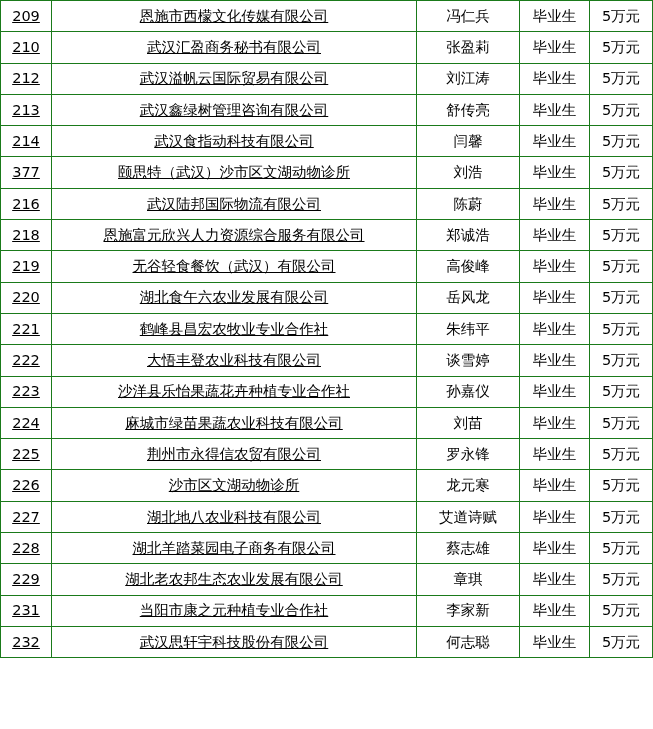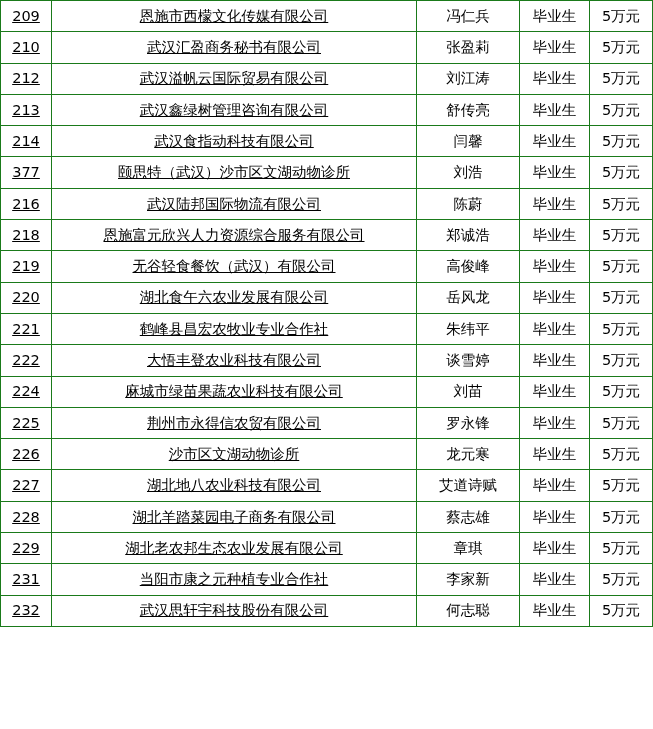--- a/index.html
+++ b/index.html
@@ -131,20 +131,27 @@
         <td class="cell-amount">5万元</td>
       </tr>
       <tr>
         <td class="cell-index">222</td>
         <td class="cell-name">大悟丰登农业科技有限公司</td>
         <td class="cell-person">谈雪婷</td>
         <td class="cell-status">毕业生</td>
         <td class="cell-amount">5万元</td>
       </tr>
       <tr>
+        <td class="cell-index">223</td>
+        <td class="cell-name">沙洋县乐怡果蔬花卉种植专业合作社</td>
+        <td class="cell-person">孙嘉仪</td>
+        <td class="cell-status">毕业生</td>
+        <td class="cell-amount">5万元</td>
+      </tr>
+      <tr>
         <td class="cell-index">224</td>
         <td class="cell-name">麻城市绿苗果蔬农业科技有限公司</td>
         <td class="cell-person">刘苗</td>
         <td class="cell-status">毕业生</td>
         <td class="cell-amount">5万元</td>
       </tr>
       <tr>
         <td class="cell-index">225</td>
         <td class="cell-name">荆州市永得信农贸有限公司</td>
         <td class="cell-person">罗永锋</td>

